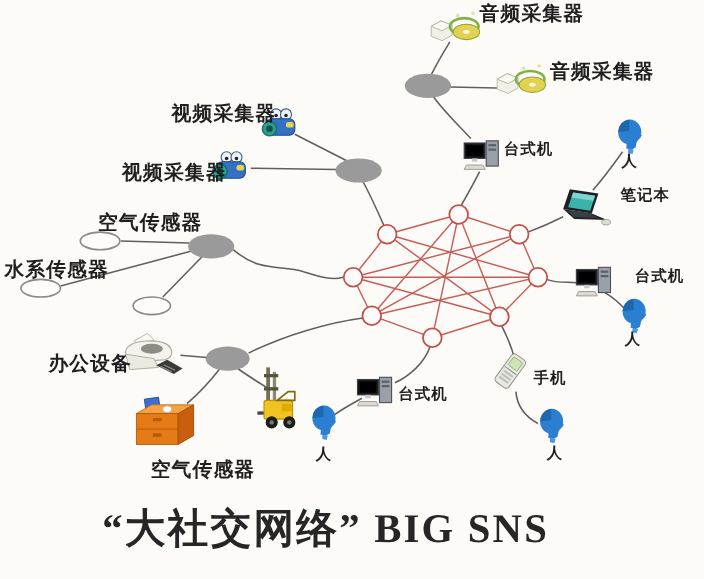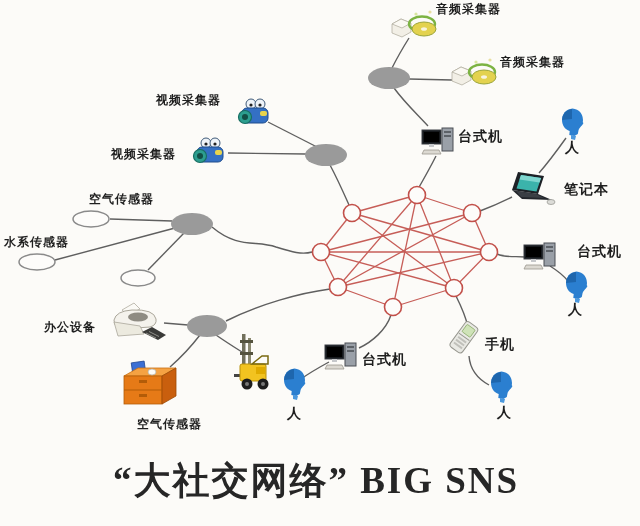--- a/index.html
+++ b/index.html
@@ -5,32 +5,31 @@
   html,body{margin:0;padding:0;}
   body{
     width:640px;height:526px;overflow:hidden;
     background:#fcfbf8;
     font-family:"Liberation Serif","DejaVu Serif",serif;
   }
   #stage{position:relative;width:640px;height:526px;background:#fcfbf8;}
   #net-svg{position:absolute;left:0;top:0;}
   .lbl{
     position:absolute;
-    font-size:12px;font-weight:600;color:#1f1f1f;
+    font-size:18px;font-weight:600;color:#1f1f1f;
     letter-spacing:1px;white-space:nowrap;line-height:1;
     font-family:"Liberation Serif","DejaVu Serif",serif;
   }
   .lbl-sm{font-size:14px;letter-spacing:1px;}
   #title{
     position:absolute;left:0;top:456px;width:592px;
     text-align:center;
     font-size:37px;font-weight:600;color:#262626;
     letter-spacing:2px;
     font-family:"Liberation Serif","DejaVu Serif",serif;
-    padding-left:20px;
   }
 </style>
 </head>
 <body>
 
 <div id="stage">
 
 <svg id="net-svg" width="640" height="526" viewBox="0 0 640 526">
   <defs>
 
@@ -219,21 +218,21 @@
 
 <span class="lbl" style="left:436px;top:3px">音频采集器</span>
 <span class="lbl" style="left:500px;top:56px">音频采集器</span>
 <span class="lbl" style="left:156px;top:94px">视频采集器</span>
 <span class="lbl" style="left:111px;top:148px">视频采集器</span>
 <span class="lbl" style="left:4px;top:236px">水系传感器</span>
 <span class="lbl" style="left:89px;top:193px">空气传感器</span>
 <span class="lbl" style="left:44px;top:321px">办公设备</span>
 <span class="lbl" style="left:137px;top:418px">空气传感器</span>
 <span class="lbl lbl-sm" style="left:458px;top:130px">台式机</span>
-<span class="lbl lbl-sm" style="left:564px;top:183px">笔记本</span>
+<span class="lbl lbl-sm" style="left:564px;top:172px">笔记本</span>
 <span class="lbl lbl-sm" style="left:577px;top:245px">台式机</span>
 <span class="lbl lbl-sm" style="left:362px;top:353px">台式机</span>
 <span class="lbl lbl-sm" style="left:485px;top:338px">手机</span>
 <span class="lbl lbl-sm" style="left:565px;top:141px">人</span>
 <span class="lbl lbl-sm" style="left:568px;top:303px">人</span>
 <span class="lbl lbl-sm" style="left:497px;top:406px">人</span>
 <span class="lbl lbl-sm" style="left:287px;top:407px">人</span>
 
 <div id="title">“大社交网络” BIG SNS</div>
 

